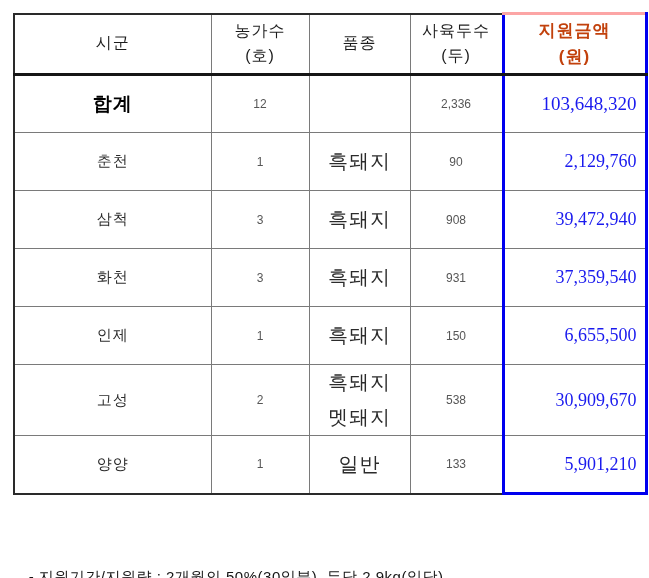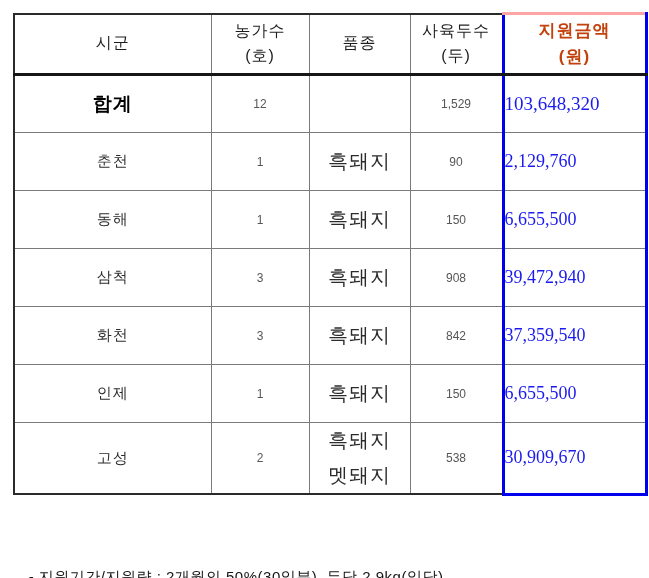--- a/index.html
+++ b/index.html
@@ -74,21 +74,21 @@
     font-weight: bold;
     font-size: 17px;
     border-left: 3px solid #0000ee;
     border-right: 3px solid #0000ee;
     border-top: 3px solid #fca5a5;
   }
   td.amount-cell {
     font-family: "Liberation Serif", serif;
     font-size: 18px;
     color: #1a1aee;
-    text-align: left;
+    text-align: right;
     padding-right: 8px;
     border-left: 3px solid #0000ee;
     border-right: 3px solid #0000ee;
   }
   tbody tr:last-child td.amount-cell {
     border-bottom: 3px solid #0000ee;
   }
   tr.total-row td.amount-cell {
     font-size: 19px;
   }
@@ -134,66 +134,66 @@
 (두)</th>
         <th class="amount-head">지원금액
 (원)</th>
       </tr>
     </thead>
     <tbody>
       <tr class="total-row">
         <td class="region-cell">합계</td>
         <td class="num-cell">12</td>
         <td class="breed-cell"></td>
-        <td class="num-cell">1,529</td>
+        <td class="num-cell">2,336</td>
         <td class="amount-cell">103,648,320</td>
       </tr>
       <tr>
         <td class="region-cell">춘천</td>
         <td class="num-cell">1</td>
         <td class="breed-cell">흑돼지</td>
         <td class="num-cell">90</td>
         <td class="amount-cell">2,129,760</td>
-      </tr>
-      <tr>
-        <td class="region-cell">동해</td>
-        <td class="num-cell">1</td>
-        <td class="breed-cell">흑돼지</td>
-        <td class="num-cell">150</td>
-        <td class="amount-cell">6,655,500</td>
       </tr>
       <tr>
         <td class="region-cell">삼척</td>
         <td class="num-cell">3</td>
         <td class="breed-cell">흑돼지</td>
         <td class="num-cell">908</td>
         <td class="amount-cell">39,472,940</td>
       </tr>
       <tr>
         <td class="region-cell">화천</td>
         <td class="num-cell">3</td>
         <td class="breed-cell">흑돼지</td>
-        <td class="num-cell">842</td>
+        <td class="num-cell">931</td>
         <td class="amount-cell">37,359,540</td>
       </tr>
       <tr>
         <td class="region-cell">인제</td>
         <td class="num-cell">1</td>
         <td class="breed-cell">흑돼지</td>
         <td class="num-cell">150</td>
         <td class="amount-cell">6,655,500</td>
       </tr>
       <tr>
         <td class="region-cell">고성</td>
         <td class="num-cell">2</td>
         <td class="breed-cell">흑돼지
 멧돼지</td>
         <td class="num-cell">538</td>
         <td class="amount-cell">30,909,670</td>
       </tr>
+      <tr>
+        <td class="region-cell">양양</td>
+        <td class="num-cell">1</td>
+        <td class="breed-cell">일반</td>
+        <td class="num-cell">133</td>
+        <td class="amount-cell">5,901,210</td>
+      </tr>
     </tbody>
   </table>
 
   <div class="footnote">
     <span>- </span><span class="misspell">지원기간</span><span>/지원량 : 2개월의 50%(30일분), 두당 2.9kg(일당)</span>
   </div>
 
 </div>
 
 </body></html>

